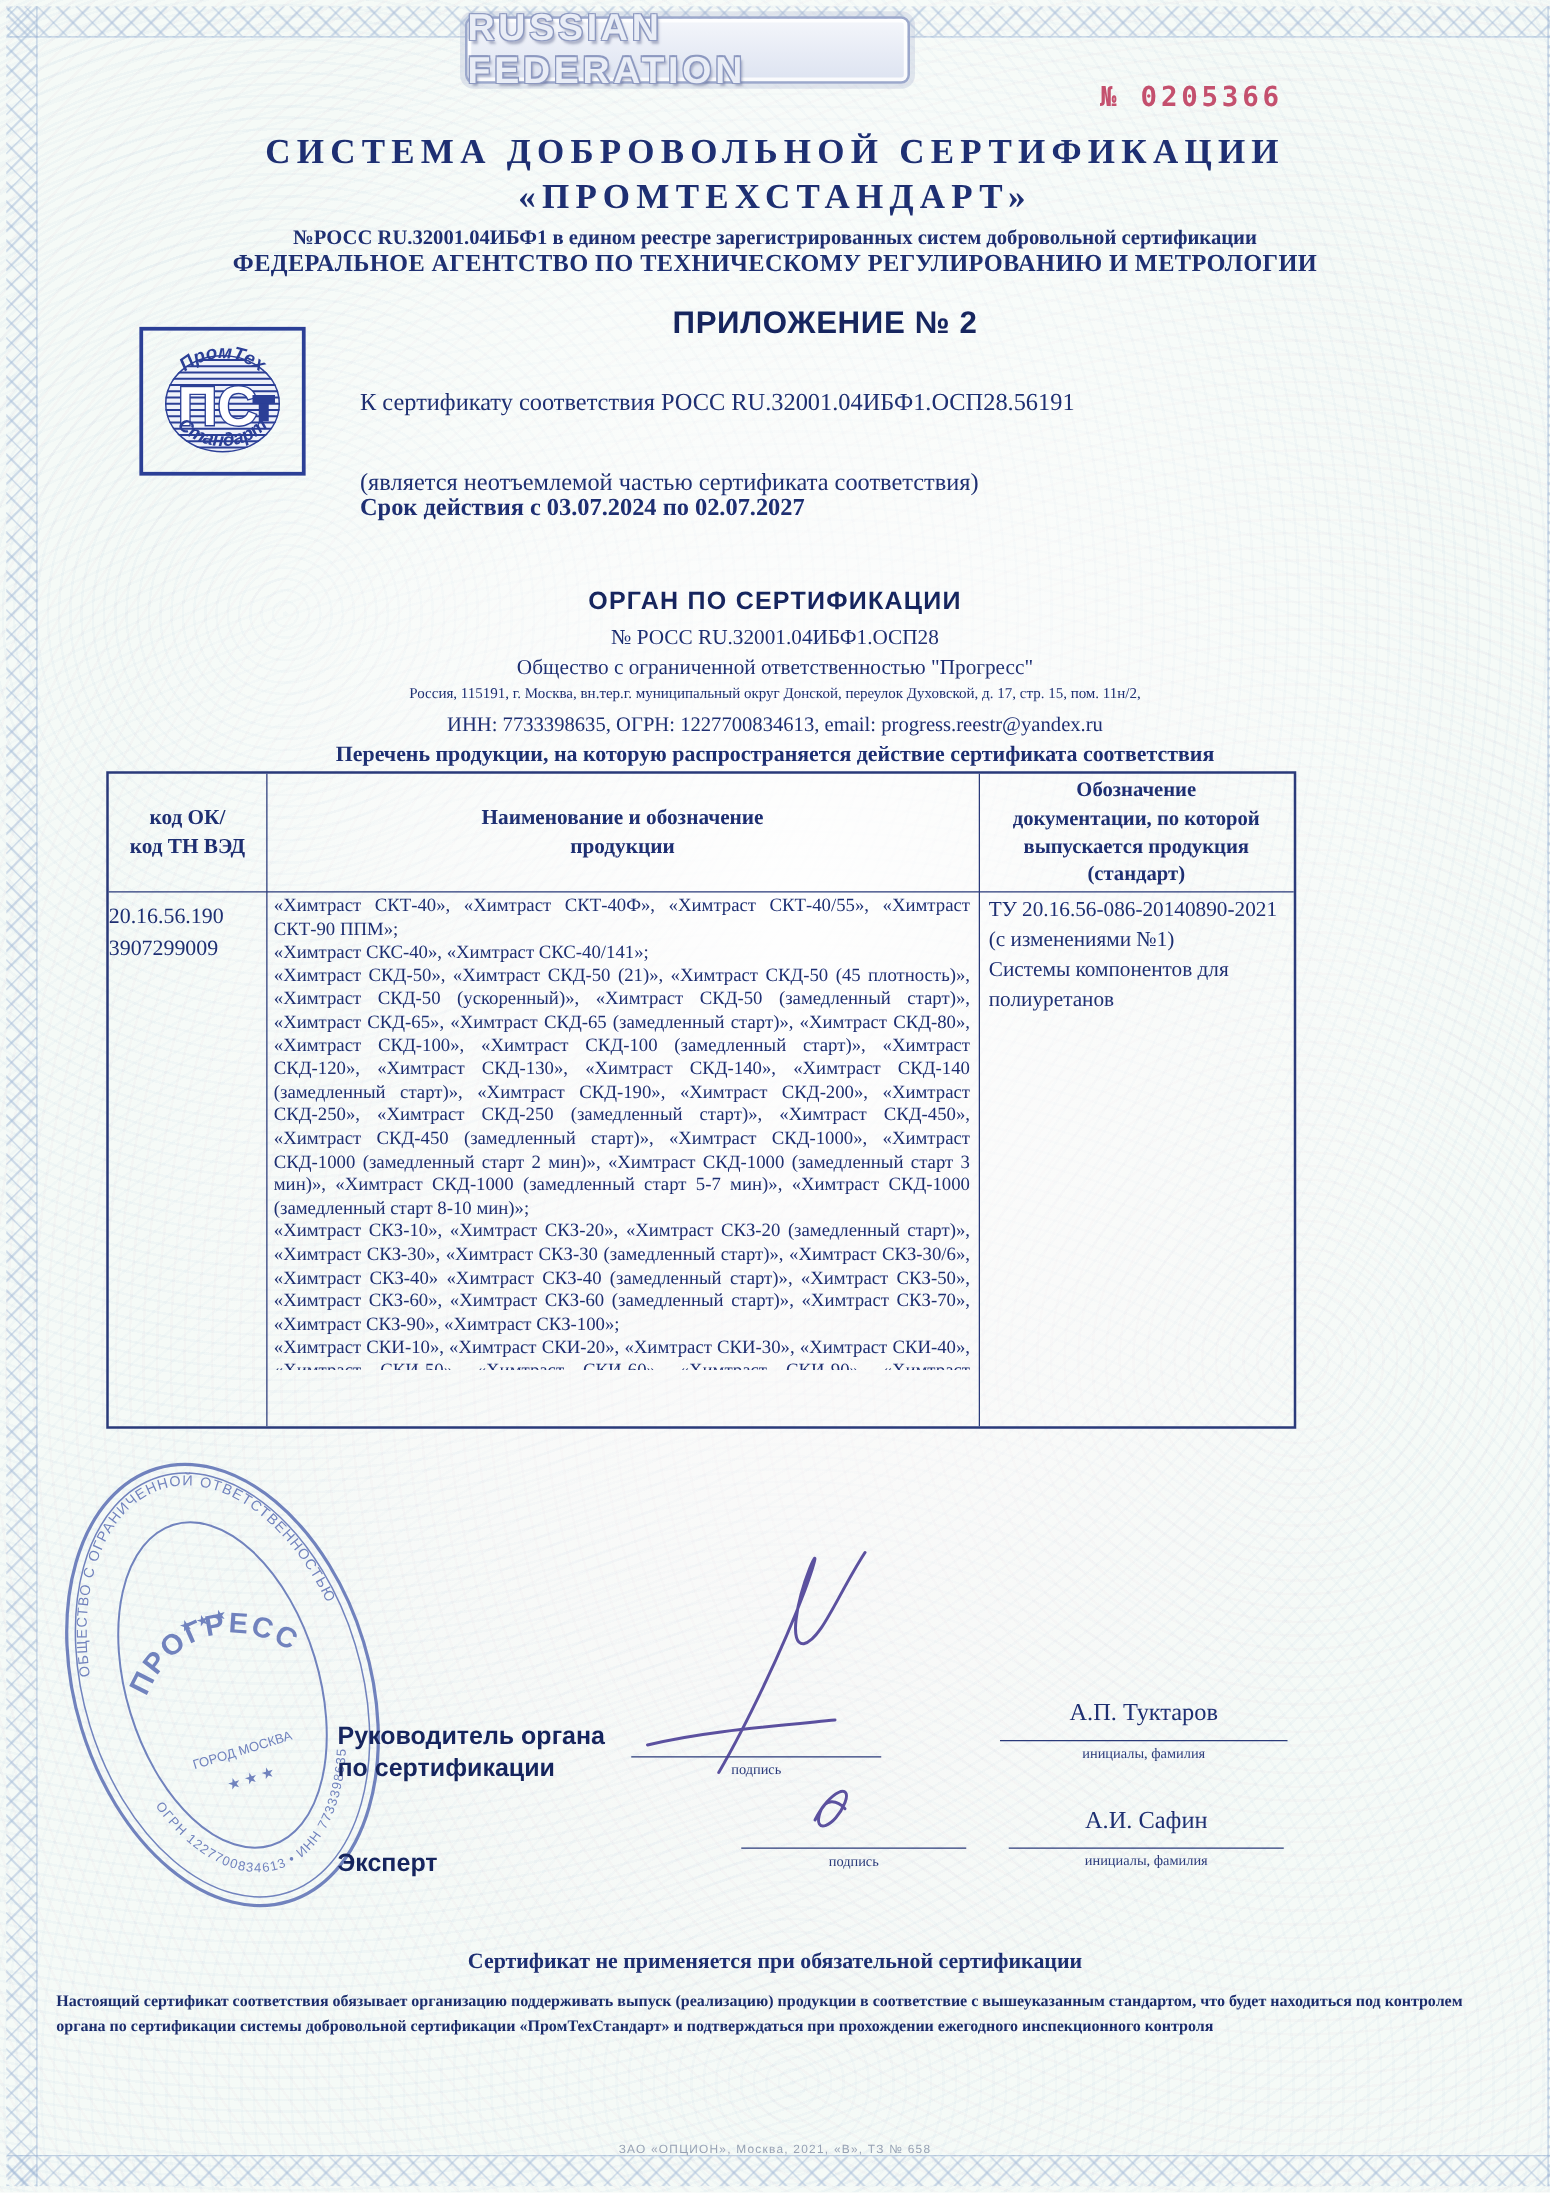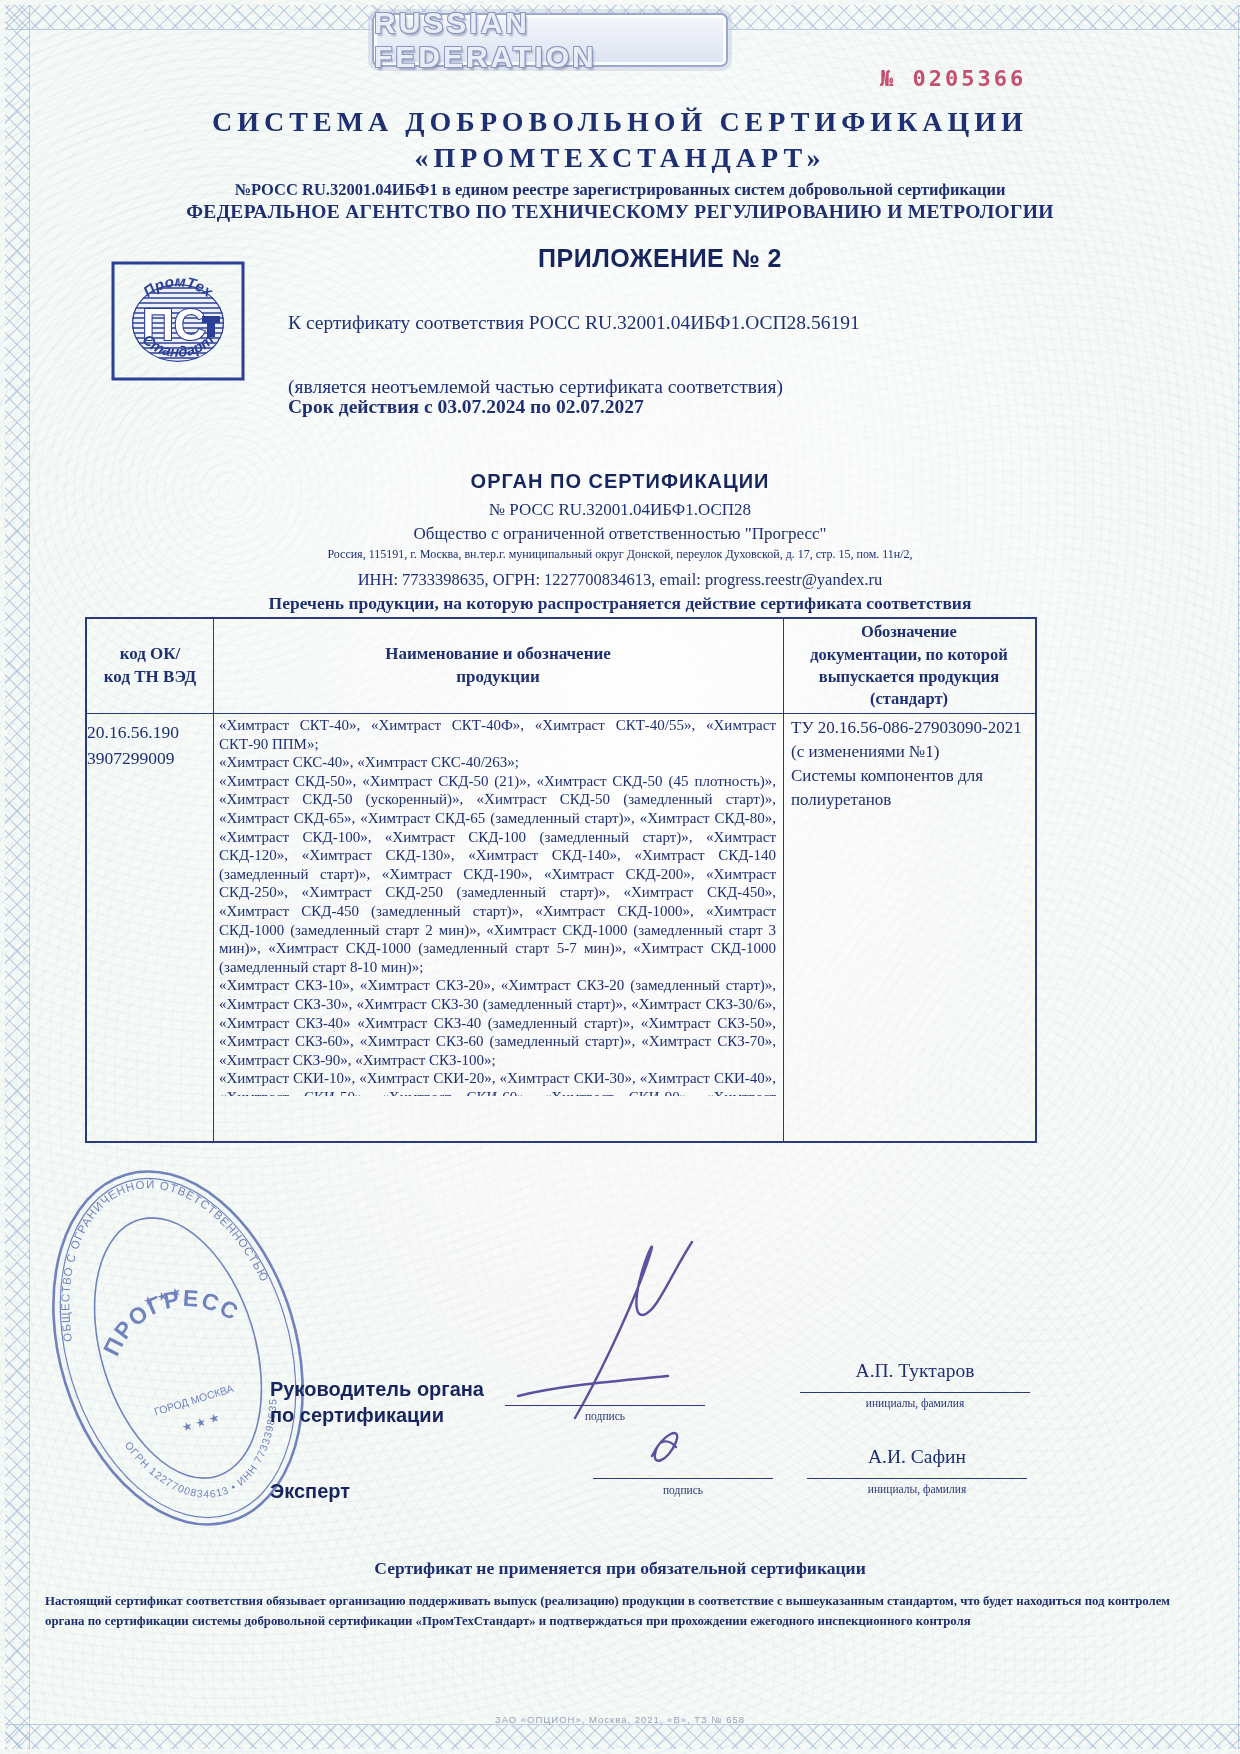--- a/index.html
+++ b/index.html
@@ -149,28 +149,28 @@
 документации, по которой
 выпускается продукция
 (стандарт)</div>
 
     <div class="cell codes" style="left:0;top:94px;width:126px;">
       <div>20.16.56.190</div>
       <div>3907299009</div>
     </div>
     <div class="cell prods" style="left:126px;top:94px;width:570px;height:383px;overflow:hidden;">
       <p>«Химтраст СКТ-40», «Химтраст СКТ-40Ф», «Химтраст СКТ-40/55», «Химтраст СКТ-90 ППМ»;</p>
-      <p>«Химтраст СКС-40», «Химтраст СКС-40/263»;</p>
+      <p>«Химтраст СКС-40», «Химтраст СКС-40/141»;</p>
       <p>«Химтраст СКД-50», «Химтраст СКД-50 (21)», «Химтраст СКД-50 (45 плотность)», «Химтраст СКД-50 (ускоренный)», «Химтраст СКД-50 (замедленный старт)», «Химтраст СКД-65», «Химтраст СКД-65 (замедленный старт)», «Химтраст СКД-80», «Химтраст СКД-100», «Химтраст СКД-100 (замедленный старт)», «Химтраст СКД-120», «Химтраст СКД-130», «Химтраст СКД-140», «Химтраст СКД-140 (замедленный старт)», «Химтраст СКД-190», «Химтраст СКД-200», «Химтраст СКД-250», «Химтраст СКД-250 (замедленный старт)», «Химтраст СКД-450», «Химтраст СКД-450 (замедленный старт)», «Химтраст СКД-1000», «Химтраст СКД-1000 (замедленный старт 2 мин)», «Химтраст СКД-1000 (замедленный старт 3 мин)», «Химтраст СКД-1000 (замедленный старт 5-7 мин)», «Химтраст СКД-1000 (замедленный старт 8-10 мин)»;</p>
       <p>«Химтраст СКЗ-10», «Химтраст СКЗ-20», «Химтраст СКЗ-20 (замедленный старт)», «Химтраст СКЗ-30», «Химтраст СКЗ-30 (замедленный старт)», «Химтраст СКЗ-30/6», «Химтраст СКЗ-40» «Химтраст СКЗ-40 (замедленный старт)», «Химтраст СКЗ-50», «Химтраст СКЗ-60», «Химтраст СКЗ-60 (замедленный старт)», «Химтраст СКЗ-70», «Химтраст СКЗ-90», «Химтраст СКЗ-100»;</p>
       <p>«Химтраст СКИ-10», «Химтраст СКИ-20», «Химтраст СКИ-30», «Химтраст СКИ-40», «Химтраст СКИ-50», «Химтраст СКИ-60», «Химтраст СКИ-90», «Химтраст СКИ-100»;</p>
       <p>«Химтраст СКТП-40», «Химтраст СКТП-40 (замедленный старт)», «Химтраст СКТП-40 (1122) (17.52.37_1Г)», «Химтраст СКТП-40 (1122) (17.52.37_2Г)», «Химтраст СКТП-40 (1122) (17.42.47_1Г)», «Химтраст СКТП-40 (1122) (17.42.47_2Г)», «Химтраст СКТП-50», «Химтраст СКСП-40», «Химтраст СКСП-40 (старт 60)».</p>
     </div>
     <div class="cell std" style="left:696px;top:94px;width:252px;">
-      <div>ТУ 20.16.56-086-27903090-2021 (с изменениями №1)</div>
+      <div>ТУ 20.16.56-086-20140890-2021 (с изменениями №1)</div>
       <div>Системы компонентов для полиуретанов</div>
     </div>
   </div>
 
   <svg class="abs" style="left:28px;top:1138px;opacity:.8;" width="300" height="420" viewBox="0 0 300 420">
     <defs>
       <path id="stampOuterArc" d="M 48 210 A 102 164 0 0 1 252 210"></path>
       <path id="stampBottomArc" d="M 58 210 A 92 154 0 0 0 242 210"></path>
       <path id="stampCenterArc" d="M 72 232 A 86 108 0 0 1 228 232"></path>
     </defs>

